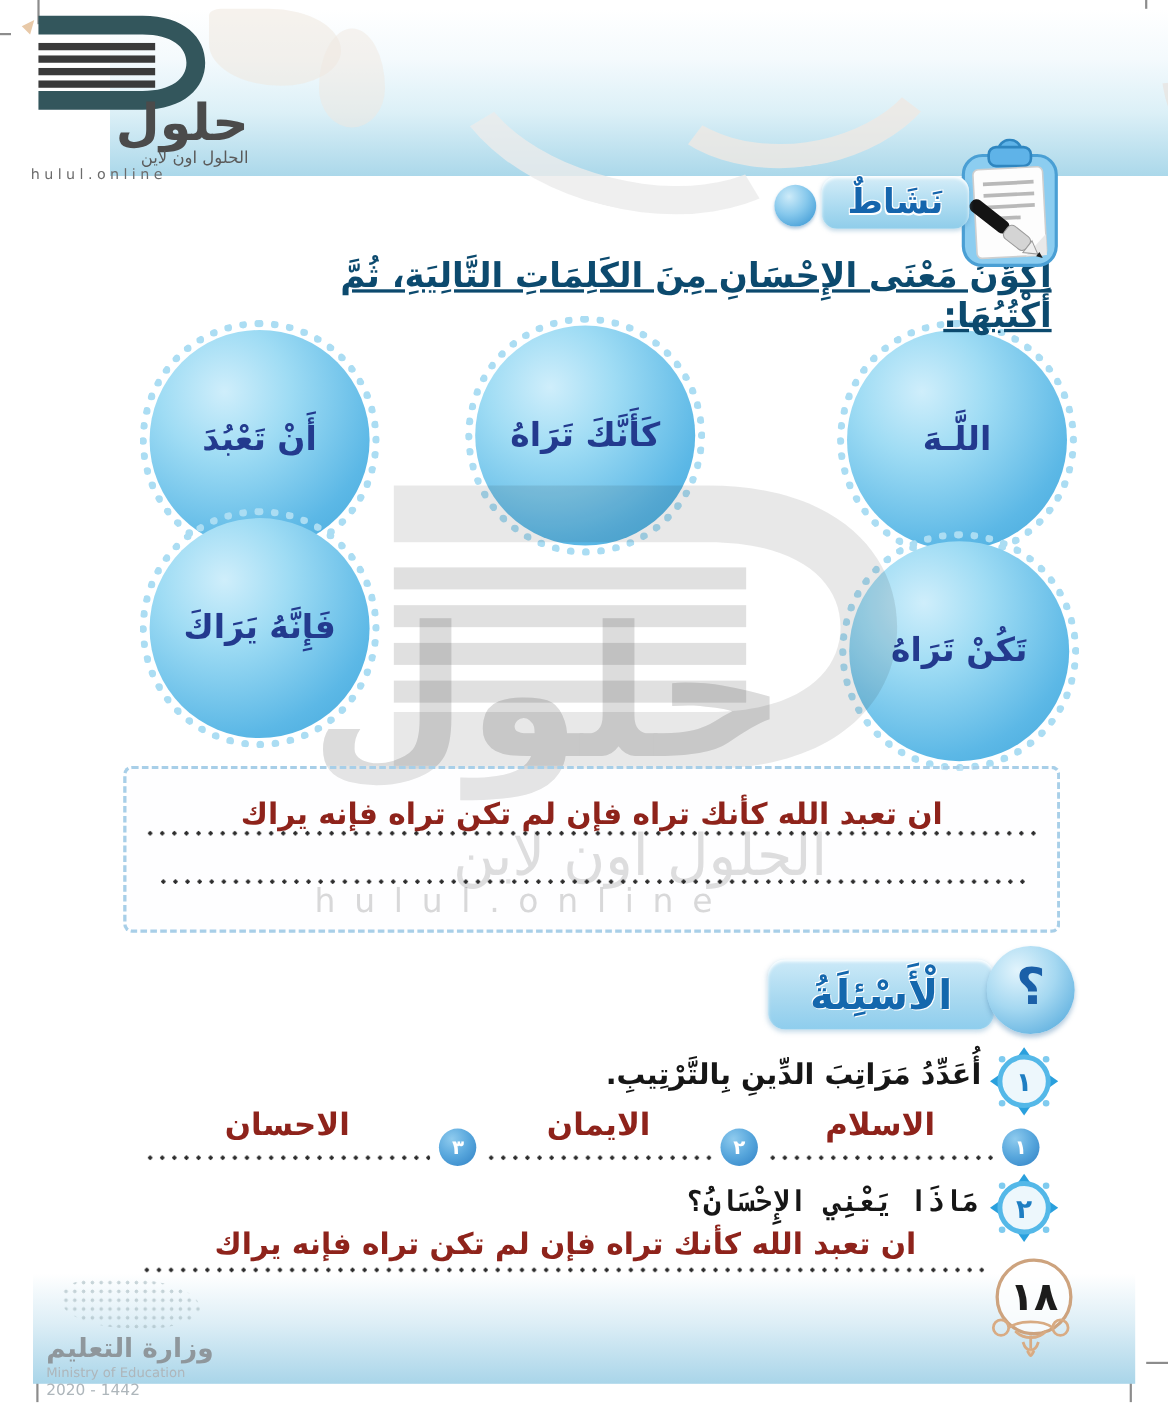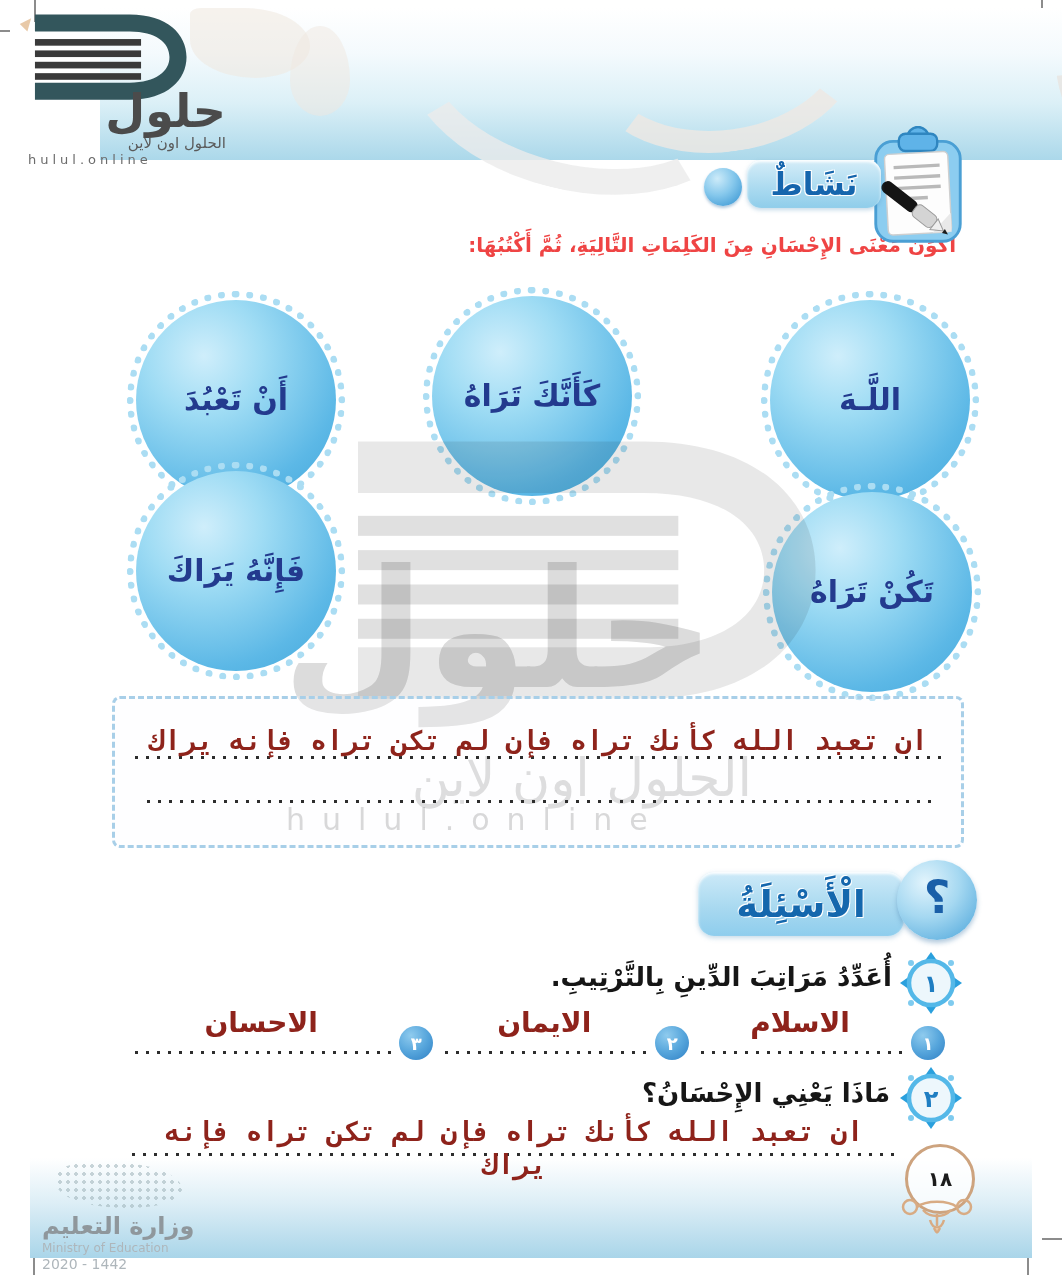--- a/index.html
+++ b/index.html
@@ -37,21 +37,21 @@
     box-shadow:0 2px 4px rgba(90,150,190,.35), inset 0 2px 3px #ffffff;
     display:flex;align-items:center;justify-content:center;z-index:6;}
   .nashat-pill span{font-size:31px;font-weight:bold;color:#1565ad;
     text-shadow:1px 1px 0 #fff,-1px -1px 0 #fff,1px -1px 0 #fff,-1px 1px 0 #fff;}
   .ball{border-radius:50%;background:radial-gradient(circle at 35% 28%,#cdebf9 0%,#86c8ec 45%,#2e8fd0 100%);
     box-shadow:0 2px 3px rgba(60,120,170,.4);}
   .nashat-ball{position:absolute;left:704px;top:168px;width:38px;height:38px;z-index:6;}
   .clipboard{position:absolute;left:870px;top:126px;z-index:6;}
 
   .instruction{position:absolute;left:230px;top:233px;width:726px;height:44px;direction:rtl;
-    font-size:20px;font-weight:bold;color:#ef4444;z-index:4;}
+    font-size:31px;font-weight:bold;color:#0c4a6e;z-index:4;text-decoration:underline;}
 
   
   .wcircle{position:absolute;width:200px;height:200px;border-radius:50%;
     display:flex;align-items:center;justify-content:center;text-align:center;z-index:2;
     background:radial-gradient(circle at 34% 28%,#cfeefb 0%,#9fdcf4 30%,#5cb8e6 72%,#42a6da 100%);}
   .wcircle::before{content:"";position:absolute;inset:-9px;border-radius:50%;
     border:7px dotted #abddf3;}
   .wcircle span{font-size:30px;font-weight:bold;color:#233a8e;padding:0 14px;line-height:1.35;}
 
   
@@ -61,21 +61,21 @@
   .wm-en{font-size:30px;color:#cdcdcd;letter-spacing:17px;}
 
   
   .answer-box{position:absolute;left:112px;top:696px;width:846px;height:146px;
     border:3px dashed #a8cfe8;border-radius:8px;background:rgba(250,253,255,.25);z-index:4;}
   .dotline{background-image:radial-gradient(circle,#2d2d2d 1.7px,transparent 2px);
     background-size:11px 11px;background-repeat:repeat-x;background-position:left bottom;}
   .ansline1{position:absolute;left:16px;right:16px;top:26px;height:42px;}
   .ansline1 .dots{position:absolute;left:0;right:0;bottom:4px;height:12px;}
   .red-answer{position:relative;width:100%;text-align:center;font-size:27px;font-weight:bold;
-    color:#8e231b;direction:rtl;z-index:1;font-family:Liberation Mono, monospace;}
+    color:#8e231b;direction:rtl;z-index:1;}
   .ansline2{position:absolute;left:28px;right:28px;top:96px;height:12px;}
 
   
   .q-pill{position:absolute;left:698px;top:872px;width:206px;height:64px;border-radius:16px;
     background:linear-gradient(180deg,#cdeaf8 0%,#a9d9f0 55%,#8ecded 100%);
     box-shadow:0 2px 5px rgba(90,150,190,.35), inset 0 2px 3px #ffffff;
     display:flex;align-items:center;justify-content:center;z-index:5;}
   .q-pill span{font-size:37px;font-weight:bold;color:#1467ad;
     text-shadow:1px 1px 0 #fff,-1px -1px 0 #fff;}
   .qmark-ball{position:absolute;left:897px;top:860px;width:80px;height:80px;border-radius:50%;
@@ -99,21 +99,21 @@
 
   
   .q2-answer{position:absolute;left:128px;top:1116px;width:772px;height:48px;z-index:4;}
   .q2-answer .dots{position:absolute;left:0;right:0;bottom:4px;height:12px;}
 
   
   .footer-band{position:absolute;left:30px;top:1158px;width:1002px;height:100px;
     background:linear-gradient(180deg,rgba(255,255,255,0) 0%,#ddeef6 45%,#a9d5e9 100%);z-index:1;}
   .page-badge{position:absolute;left:905px;top:1144px;width:64px;height:64px;border-radius:50%;
     border:3px solid #cda37e;background:rgba(255,255,255,.75);display:flex;align-items:center;
-    justify-content:center;font-size:20px;font-weight:bold;color:#1c1c1c;z-index:3;}
+    justify-content:center;font-size:36px;font-weight:bold;color:#1c1c1c;z-index:3;}
   .badge-orn{position:absolute;left:890px;top:1196px;z-index:3;}
   .ministry{position:absolute;left:42px;top:1162px;z-index:3;}
   .min-dots{width:126px;height:46px;margin-left:14px;
     background-image:radial-gradient(circle,#9fb4ba 1.6px,transparent 1.9px);
     background-size:8px 8px;opacity:.55;border-radius:30% 60% 40% 55%;}
   .min-ar{font-size:24px;font-weight:bold;color:#8f979c;direction:rtl;text-align:left;margin-top:4px;}
   .min-en{font-size:12px;color:#aeb6bb;margin-top:1px;}
   .min-year{font-size:14px;color:#aeb6bb;margin-top:1px;}
 </style>
 </head>
@@ -280,21 +280,21 @@
       <g fill="#7fcbef">
         <circle cx="12" cy="12" r="3"></circle>
           <circle cx="52" cy="12" r="3"></circle>
         <circle cx="12" cy="52" r="3"></circle>
           <circle cx="52" cy="52" r="3"></circle>
       </g>
       <circle cx="32" cy="32" r="22" fill="#edf7fc" stroke="#54b8e8" stroke-width="4.5"></circle>
       <text x="32" y="41" text-anchor="middle" font-size="24" font-weight="bold" fill="#1f7ec2">٢</text>
     </svg>
   </div>
-  <div class="q-text" style="left:560px;top:1078px;width:330px;">مَاذَا يَعْنِي الإِحْسَانُ؟</div>
+  <div class="q-text" style="left:560px;top:1078px;width:330px;font-family:Liberation Mono, monospace;">مَاذَا يَعْنِي الإِحْسَانُ؟</div>
 
   <div class="q2-answer">
     <div class="dots dotline"></div>
     <div class="red-answer">ان تعبد الله كأنك تراه فإن لم تكن تراه فإنه يراك</div>
   </div>
 
   <div class="footer-band"></div>
 
   <div class="page-badge">
     <span>١٨</span>

